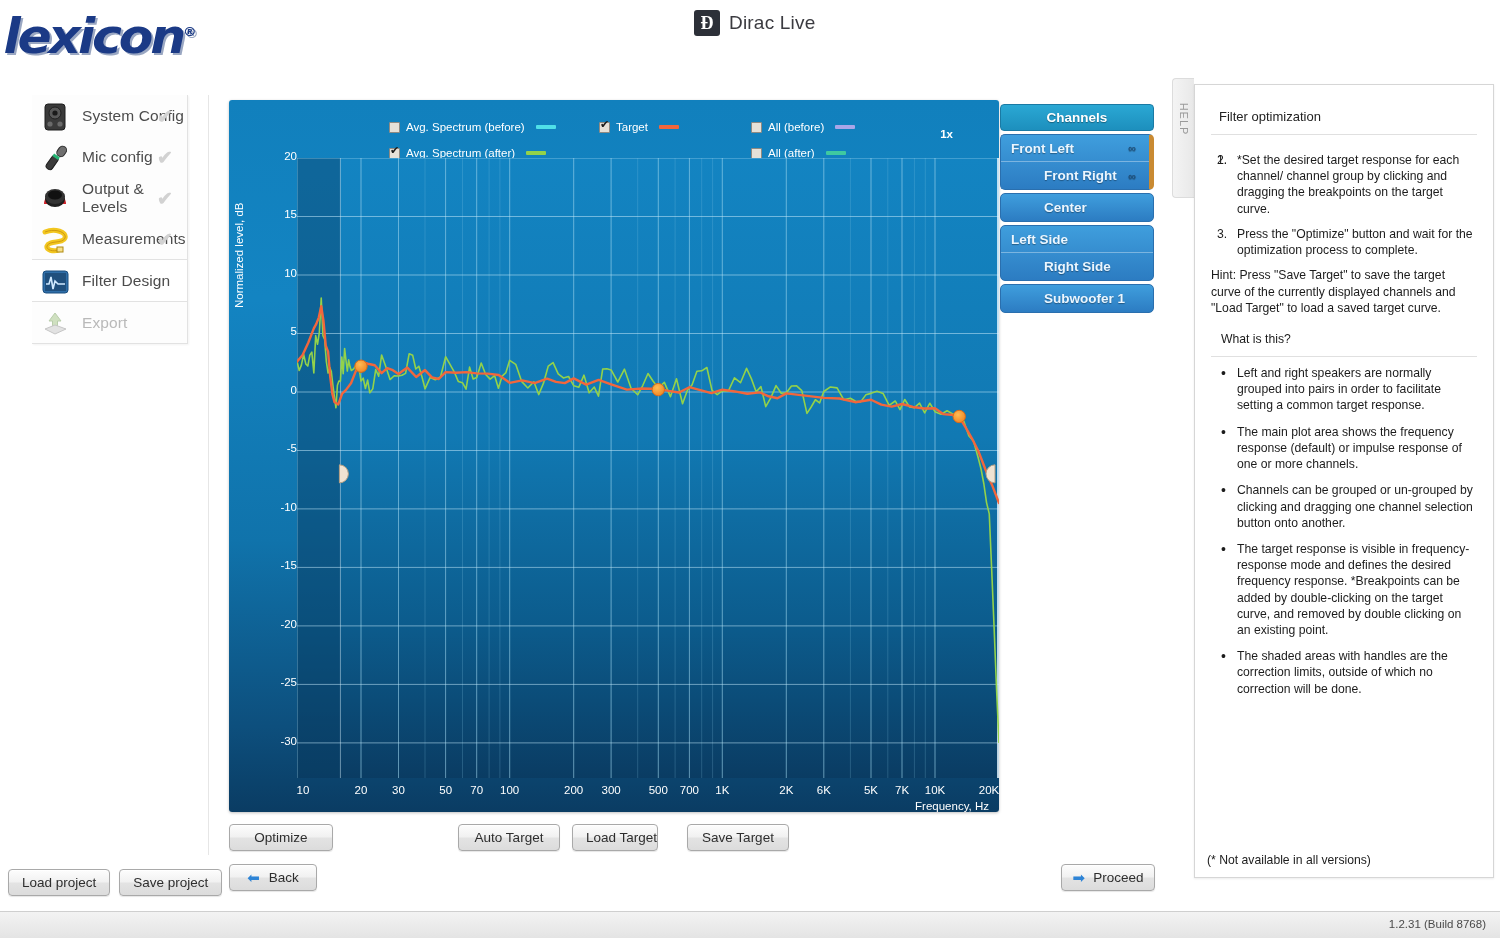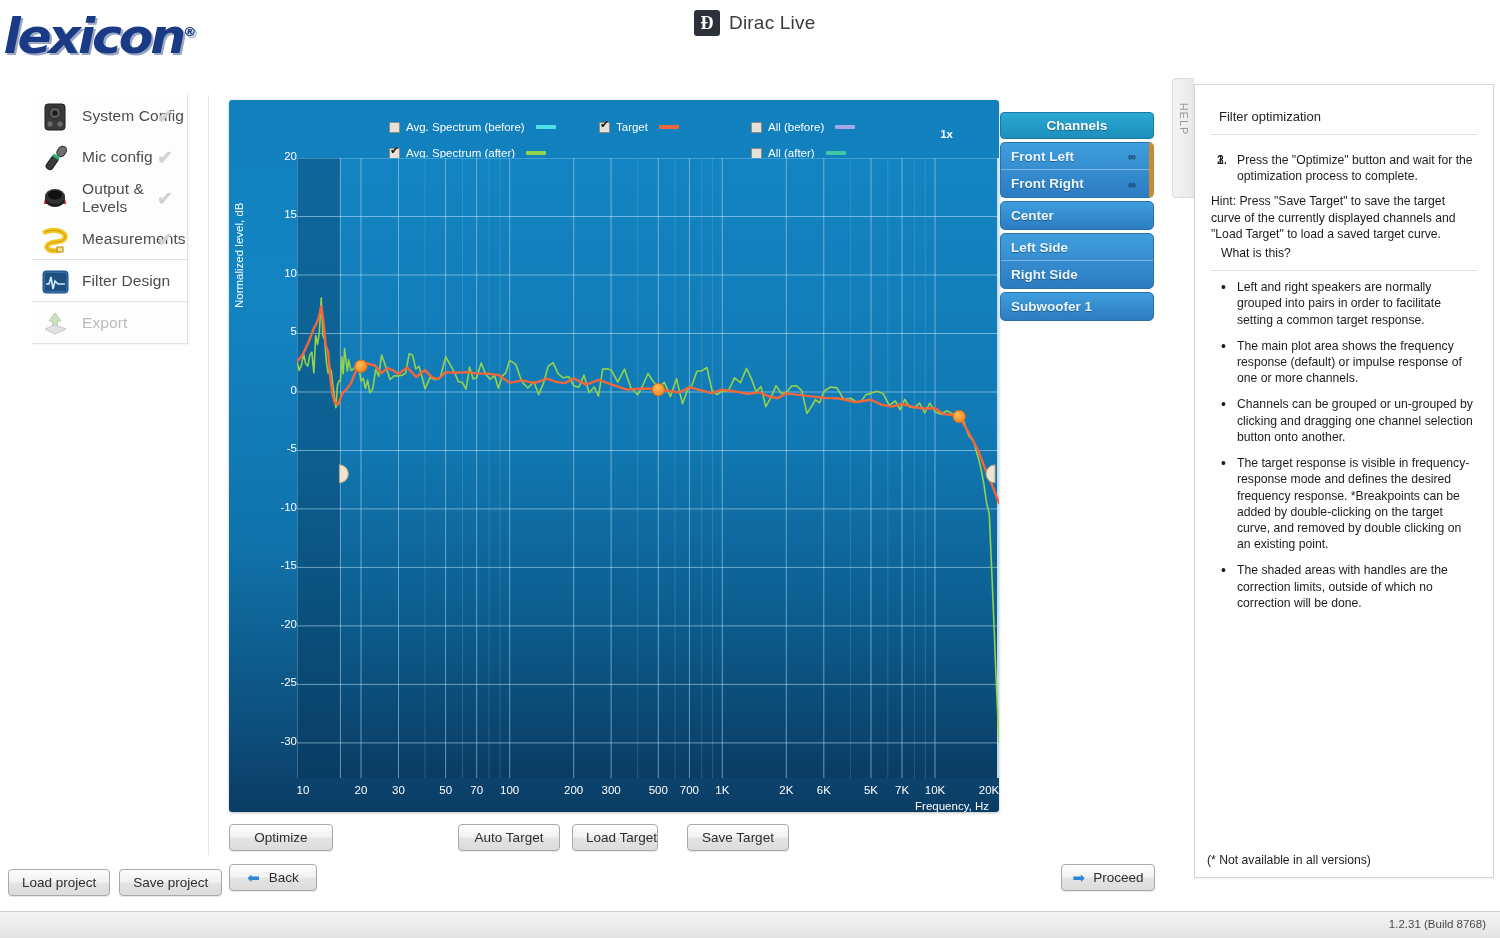--- a/index.html
+++ b/index.html
@@ -140,38 +140,37 @@
   
   .channels {
     position: absolute; left: 1000px; top: 104px; width: 154px;
   }
   .ch-header {
     height: 27px; background: linear-gradient(180deg,#2aa8d4,#1d8fbd);
     border: 1px solid #1a7aa4; border-radius: 4px;
     display:flex; align-items:center; justify-content:center;
     color: #ffffff; font-size: 13.5px; font-weight: bold;
     text-shadow: 0 1px 1px rgba(0,0,0,.35);
-    margin-top: 8px;
   }
   .ch-group {
     margin-top: 3px; border-radius: 5px; overflow: hidden;
     background: linear-gradient(180deg,#3f9edd,#2c7cc2);
     border: 1px solid #2a6fae;
     position: relative;
   }
   .ch-group.paired { border-right: 5px solid #c98a32; }
   .ch-btn {
     height: 27px; display: flex; align-items: center; padding: 0 10px;
     color: #eaf6ff; font-size: 13.5px; font-weight: bold;
     text-shadow: 0 1px 1px rgba(0,0,0,.35);
     justify-content: space-between;
     border-bottom: 1px solid rgba(255,255,255,.35);
     cursor: pointer;
   }
-  .ch-btn:last-child { border-bottom: none; }
+  .ch-btn:last-child { border-bottom: none; margin-left: 33px; }
   .link-icon { font-size: 11px; color: #1e4f7a; letter-spacing: -1px; margin-right: 4px; }
 
   
   .chart-actions { position: absolute; left: 229px; top: 824px; width: 790px; height: 40px; }
   .btn-optimize { position: absolute; left: 0px; top: 0px; width: 104px; text-align:center; }
   .btn-auto { position: absolute; left: 229px; top: 0px; width: 102px; text-align:center; }
   .btn-loadt { position: absolute; left: 343px; top: 0px; width: 86px; text-align:center; }
   .btn-savet { position: absolute; left: 458px; top: 0px; width: 102px; }
   .btn-back {
     position: absolute; left: 0px; top: 40px; width: 88px;
@@ -206,21 +205,21 @@
   }
   .help-rule { height: 1px; background: #e0e0e0; margin: 0 16px; }
   .help-body { padding: 8px 16px 0 16px; }
   .help-ol { margin: 6px 0 0 0; padding-left: 0; list-style: none; }
   .help-ol li {
     font-size: 12.2px; color: #1c1c1c; line-height: 1.33;
     margin-bottom: 9px; padding-left: 26px; position: relative;
   }
   .help-ol li .num { position: absolute; left: 6px; top: 0; }
   .help-hint { font-size: 12.2px; color: #1c1c1c; line-height: 1.33; margin-top: 4px; }
-  .help-what { font-size: 12.2px; color: #1c1c1c; margin: 4px 0 10px 10px; }
+  .help-what { font-size: 12.2px; color: #1c1c1c; margin: 16px 0 10px 10px; }
   .help-ul { margin: 0; padding-left: 0; list-style: none; }
   .help-ul li {
     font-size: 12.2px; color: #1c1c1c; line-height: 1.33;
     margin-bottom: 10px; padding-left: 26px; position: relative;
   }
   .help-ul li::before {
     content: "•"; position: absolute; left: 10px; top: -1px; font-size: 14px;
   }
   .help-foot {
     position: absolute; left: 12px; bottom: 10px; right: 12px;
@@ -558,21 +557,21 @@
   <div class="help-tab">
     <span>HELP</span>
   </div>
 
   <div class="help-panel">
     <div class="help-title">Filter optimization</div>
     <div class="help-rule"></div>
     <div class="help-body">
       <ol class="help-ol" id="help-steps">
           <li><span class="num">1.</span></li>
-          <li><span class="num">2.</span></li>
+          <li><span class="num">2.</span><span>*Set the desired target response for each channel/ channel group by clicking and dragging the breakpoints on the target curve.</span></li>
           <li><span class="num">3.</span><span>Press the "Optimize" button and wait for the optimization process to complete.</span></li>
         </ol>
       <div class="help-hint">Hint: Press "Save Target" to save the target curve of the currently displayed channels and "Load Target" to load a saved target curve.</div>
       <div class="help-what">What is this?</div>
       <div class="help-rule" style="margin:0 0 8px 0;"></div>
       <ul class="help-ul" id="help-bullets">
           <li>Left and right speakers are normally grouped into pairs in order to facilitate setting a common target response.</li>
           <li>The main plot area shows the frequency response (default) or impulse response of one or more channels.</li>
           <li>Channels can be grouped or un-grouped by clicking and dragging one channel selection button onto another.</li>
           <li>The target response is visible in frequency-response mode and defines the desired frequency response. *Breakpoints can be added by double-clicking on the target curve, and removed by double clicking on an existing point.</li>

